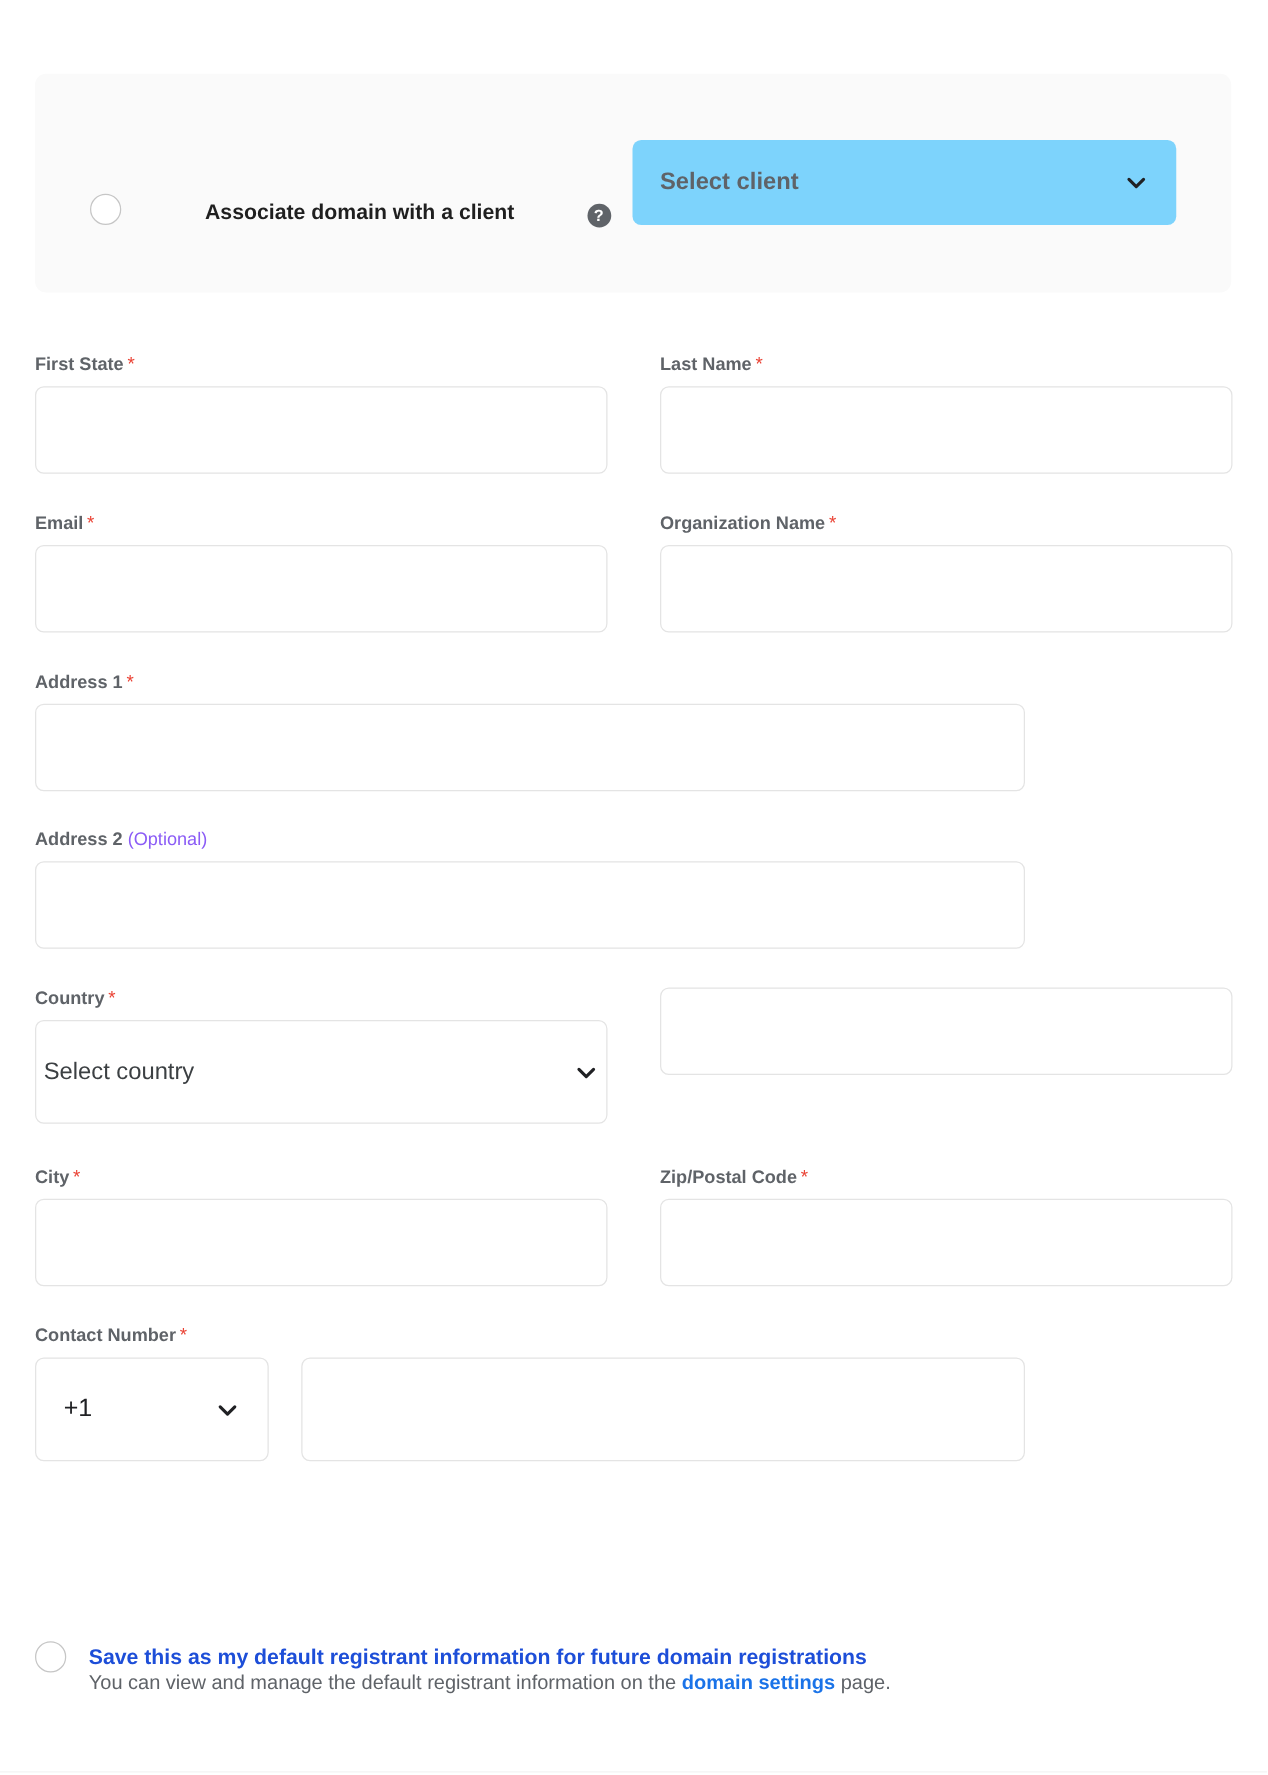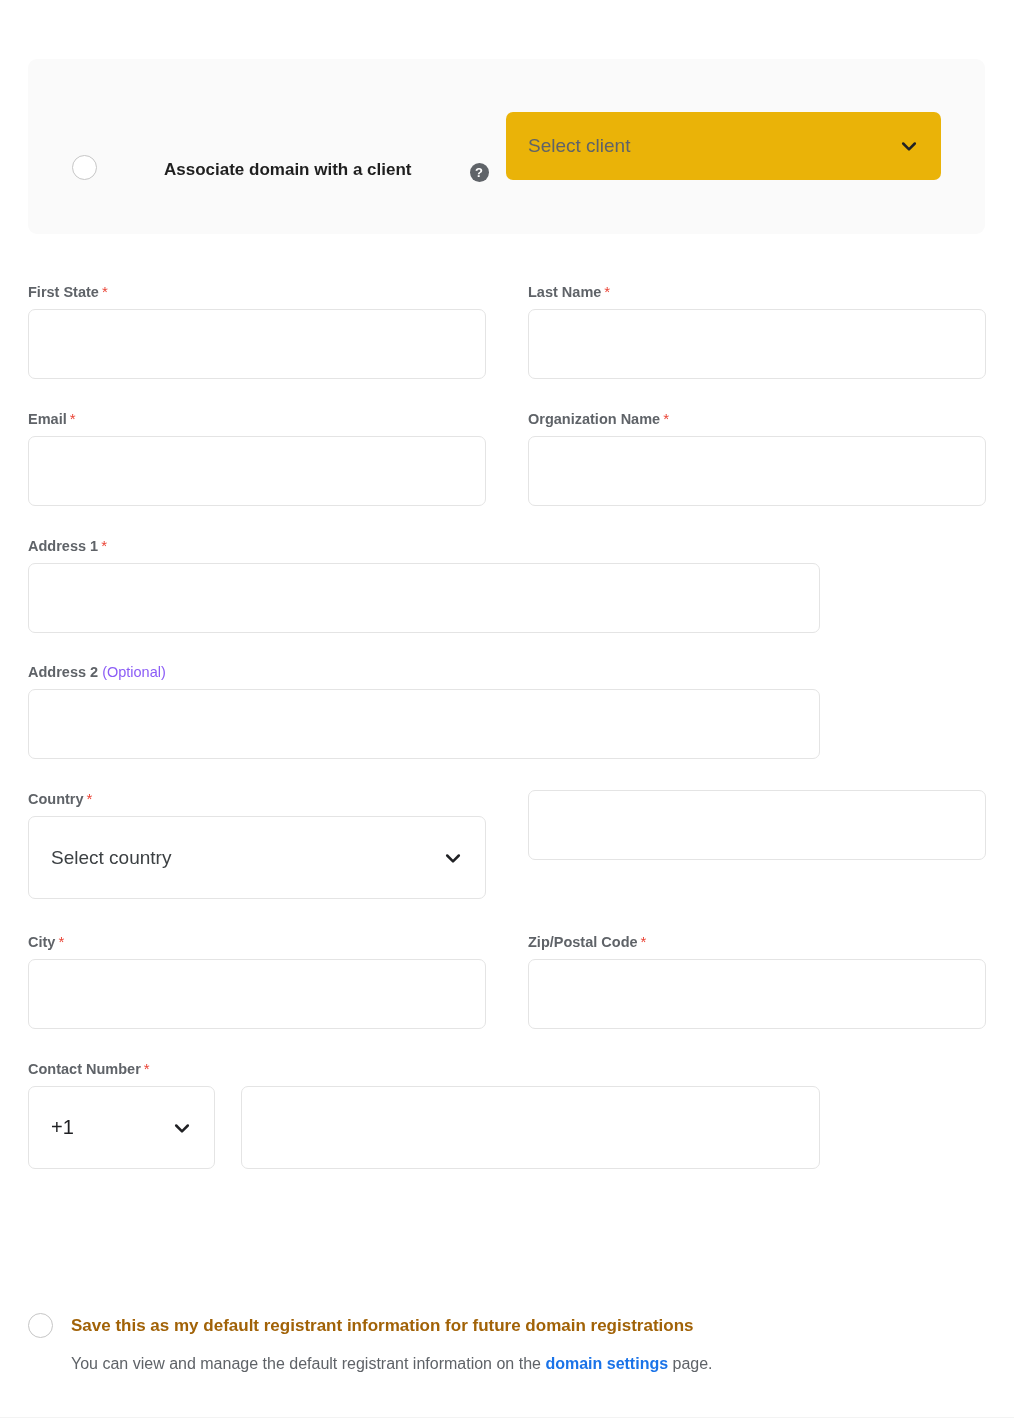--- a/index.html
+++ b/index.html
@@ -85,25 +85,26 @@
     position: relative;
     top: 2px;
   }
 
   .client-select {
     position: absolute;
     left: 478px;
     top: 53px;
     width: 435px;
     height: 68px;
-    background: #eab308;
+    background: #7dd3fc;
     border-radius: 7px;
     display: flex;
     align-items: center;
     padding: 0 22px;
+    font-weight: bold;
   }
 
   .client-select .placeholder {
     font-size: 19px;
     color: #5f6368;
     flex: 1 1 auto;
   }
 
   
   .chevron {
@@ -161,21 +162,21 @@
   }
 
   .select-box {
     width: 100%;
     height: 83px;
     border: 1.2px solid #e4e4e4;
     border-radius: 7px;
     background: #ffffff;
     display: flex;
     align-items: center;
-    padding: 0 22px;
+    padding: 0 6px;
   }
 
   .select-box .placeholder {
     font-size: 19px;
     color: #3c4043;
     flex: 1 1 auto;
   }
 
   .gap-sm { height: 31px; }
   .gap-md { height: 34px; }
@@ -230,27 +231,26 @@
     border-radius: 50%;
     border: 1.6px solid #c6c6c6;
     background: #ffffff;
     flex: 0 0 auto;
   }
 
   .save-label {
     margin-left: 18px;
     font-size: 17px;
     font-weight: 700;
-    color: #a16207;
+    color: #1d4ed8;
     white-space: nowrap;
   }
 
   .save-help {
     margin-left: 43px;
-    margin-top: 17px;
     font-size: 16px;
     color: #5f6368;
   }
 
   .save-help a {
     color: #1a73e8;
     font-weight: 700;
     text-decoration: none;
   }
 

